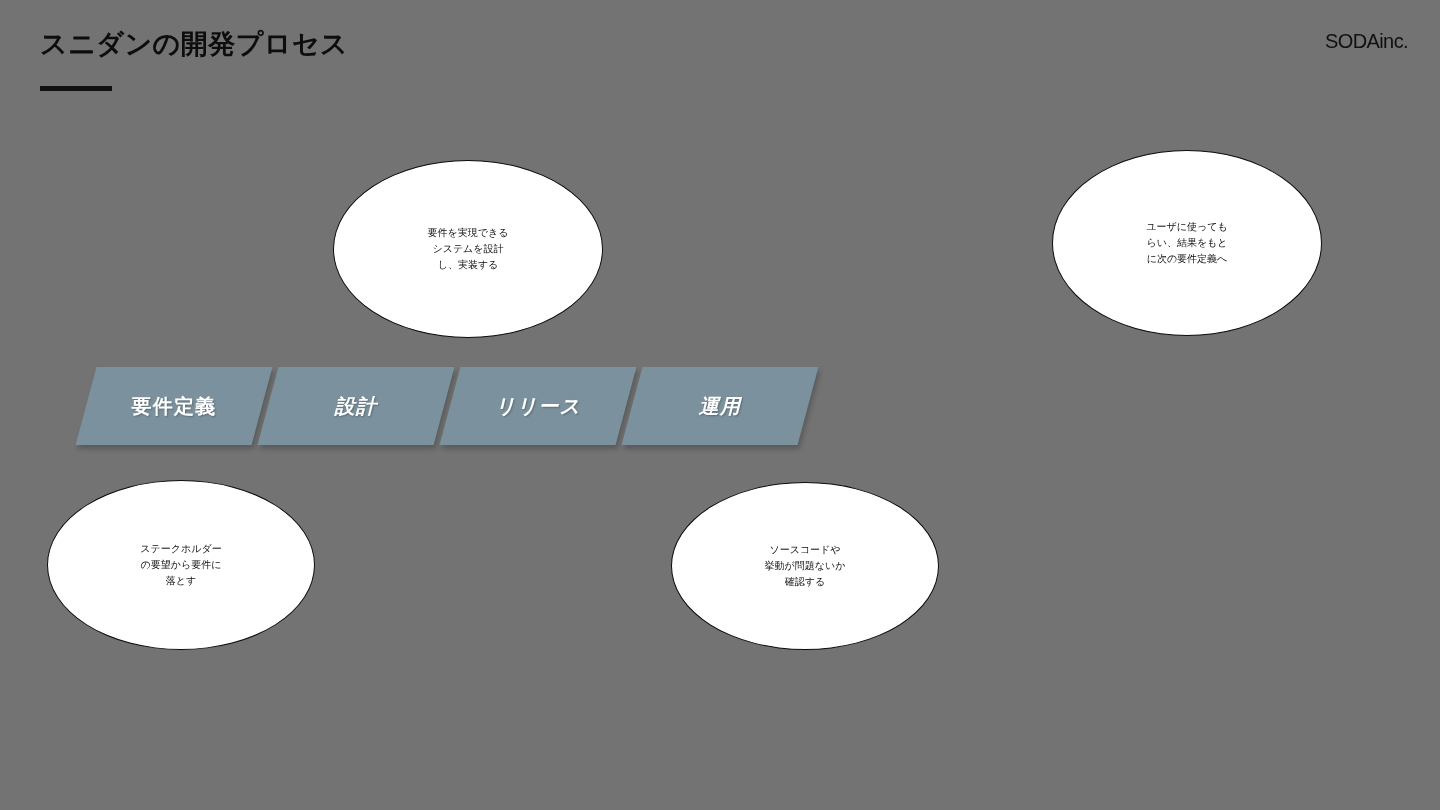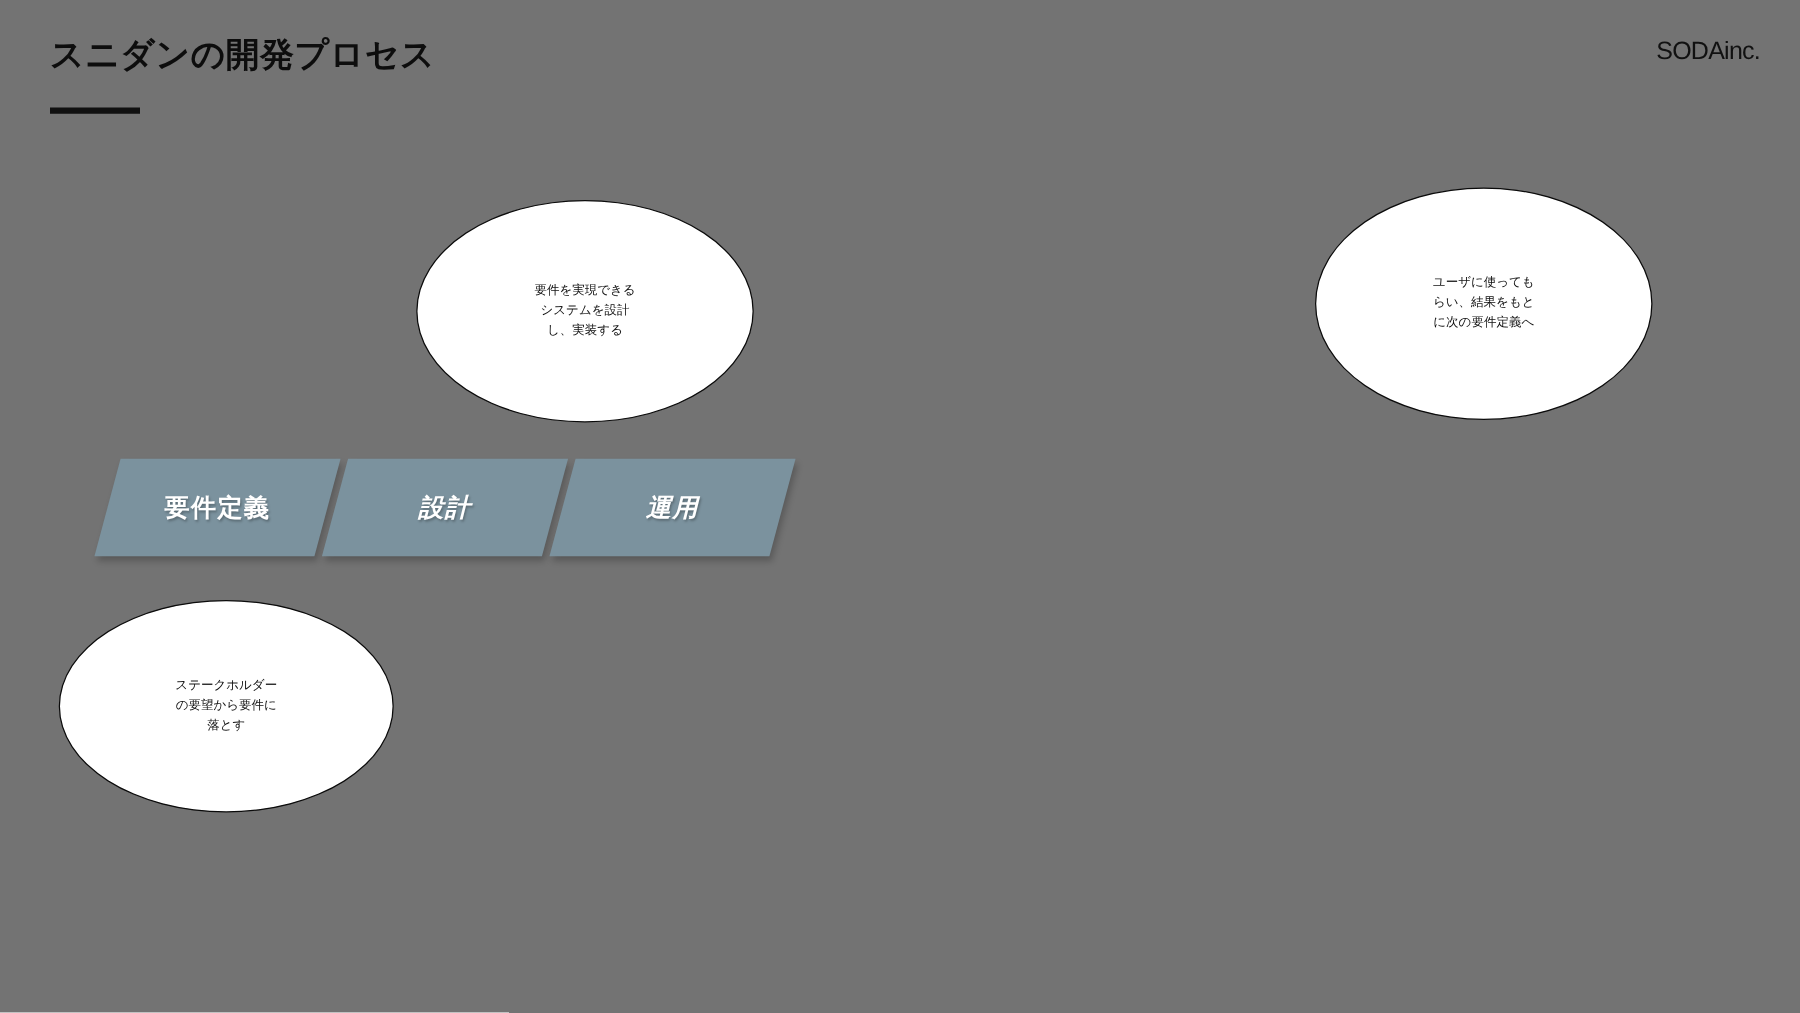--- a/index.html
+++ b/index.html
@@ -158,29 +158,38 @@
     </div>
 
     <div class="process-step w-std">
       <div class="shape"></div>
       <div class="step-label">設計</div>
     </div>
 
 
 
 
+    <div class="process-step w-std">
+      <div class="shape"></div>
+      <div class="step-label">リリース</div>
+    </div>
 
     <div class="process-step w-std">
       <div class="shape"></div>
       <div class="step-label">運用</div>
     </div>
 
   </div>
 
   <div id="bubble-require" class="annotation-bubble">
     <div class="bubble-text">ステークホルダー
 の要望から要件に
 落とす</div>
   </div>
 
+  <div id="bubble-review" class="annotation-bubble">
+    <div class="bubble-text">ソースコードや
+挙動が問題ないか
+確認する</div>
+  </div>
 
 
 </div>
 
 </body></html>

